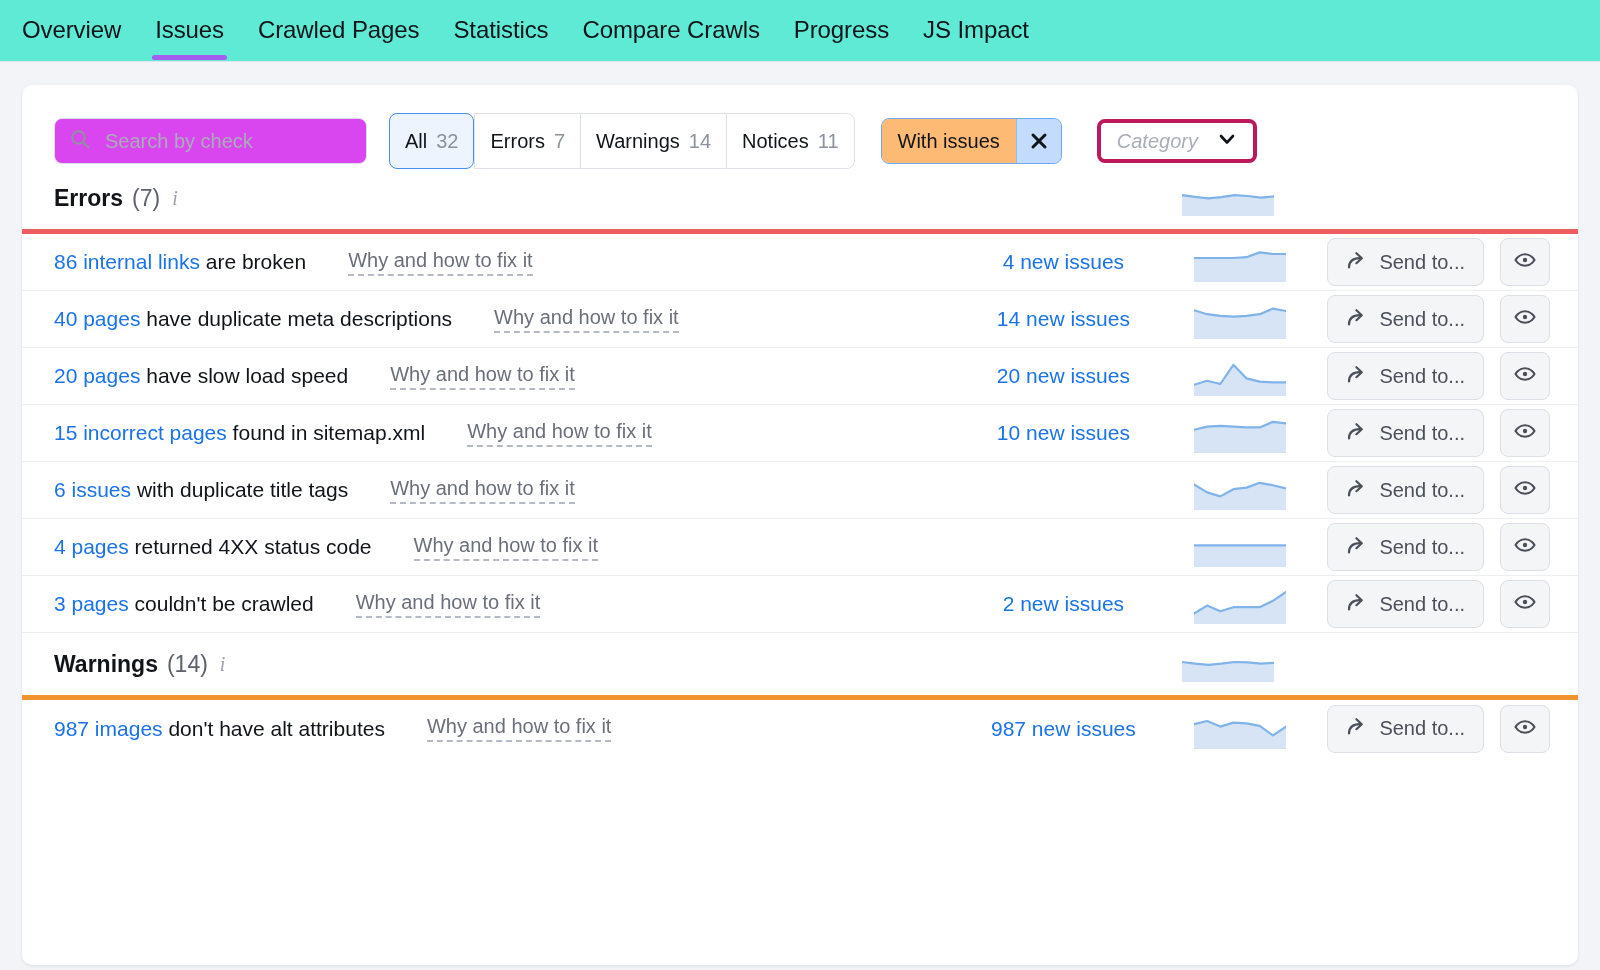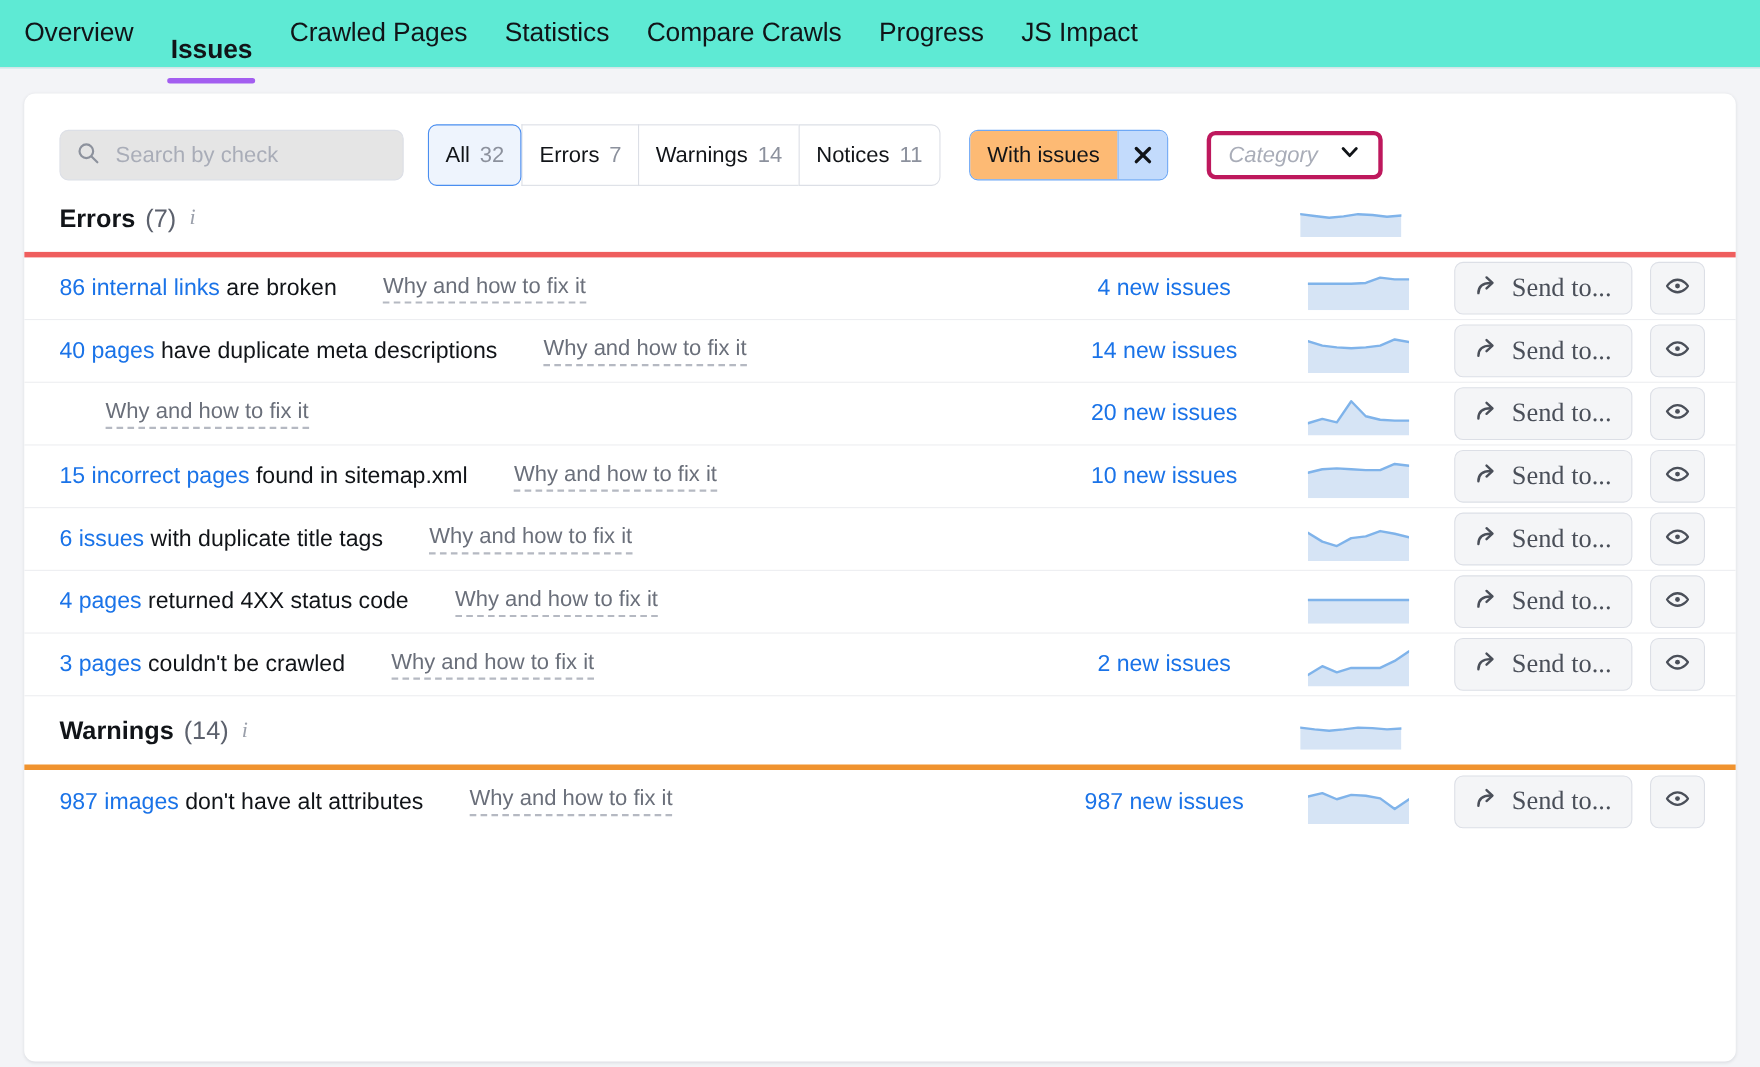--- a/index.html
+++ b/index.html
@@ -29,21 +29,21 @@
   .tab {
     position: relative;
     font-size: 24px;
     color: #111418;
     padding: 16px 0 0 0;
     margin-right: 34px;
     cursor: pointer;
     white-space: nowrap;
     letter-spacing: -0.1px;
   }
-  .tab.active { font-weight: bold; margin-top: 16px; }
+  .tab.active { font-weight: normal; }
   .tab.active::after {
     content: "";
     position: absolute;
     left: -3px;
     right: -3px;
     bottom: -16px;
     height: 5px;
     background: #a35ef0;
     border-radius: 3px;
   }
@@ -70,21 +70,21 @@
   }
   .search-box {
     width: 313px;
     height: 46px;
     border: 1px solid #dcdfe6;
     border-radius: 8px;
     display: flex;
     align-items: center;
     padding: 0 14px;
     box-sizing: border-box;
-    background: #e5e5e5;
+    background: #d946ef;
   }
   .search-box svg { flex: none; }
   .search-input {
     border: none;
     outline: none;
     font-family: "Liberation Sans", sans-serif;
     font-size: 20px;
     color: #3a3f4a;
     margin-left: 12px;
     width: 100%;
@@ -259,25 +259,24 @@
     flex: none;
     display: flex;
     align-items: center;
     gap: 11px;
     height: 46px;
     padding: 0 18px;
     margin-left: 28px;
     border: 1px solid #dcdfe6;
     border-radius: 8px;
     background: #f4f5f7;
-    font-size: 24px;
+    font-size: 20px;
     color: #4a4f59;
     cursor: pointer;
     white-space: nowrap;
-    font-family: Liberation Serif, serif;
   }
   .eye-btn {
     flex: none;
     display: flex;
     align-items: center;
     justify-content: center;
     width: 48px;
     height: 46px;
     margin-left: 16px;
     margin-right: 28px;
@@ -409,20 +408,21 @@
           <span>Send to...</span>
         </span>
         <span class="eye-btn">
           <span><svg width="24" height="24" viewBox="0 0 24 24" fill="none">
               <path d="M2.5 12S6 6.3 12 6.3 21.5 12 21.5 12 18 17.7 12 17.7 2.5 12 2.5 12Z" stroke="#4a4f59" stroke-width="2.1" stroke-linejoin="round"></path>
               <circle cx="12" cy="12" r="2.2" fill="#4a4f59"></circle>
             </svg></span>
         </span>
       </div>
       <div class="row">
+        <span class="issue-text"><span class="issue-link">20 pages</span><span> have slow load speed</span></span>
         <span class="fixit">Why and how to fix it</span>
         <span class="spacer"></span>
         <span class="new-issues">20 new issues</span>
         <span class="spark-cell">
           <svg width="92" height="40" viewBox="0 0 92 40">
             <polygon points="0.0,28.8 13.1,24.8 26.3,28.0 39.4,8.8 52.6,22.4 65.7,25.6 78.9,26.4 92.0,26.4 92,40 0,40" fill="#d6e4f5"></polygon>
             <polyline points="0.0,28.8 13.1,24.8 26.3,28.0 39.4,8.8 52.6,22.4 65.7,25.6 78.9,26.4 92.0,26.4" fill="none" stroke="#7fb3ea" stroke-width="2.2" stroke-linejoin="round" stroke-linecap="round"></polyline>
           </svg>
         </span>
         <span class="send-btn">

